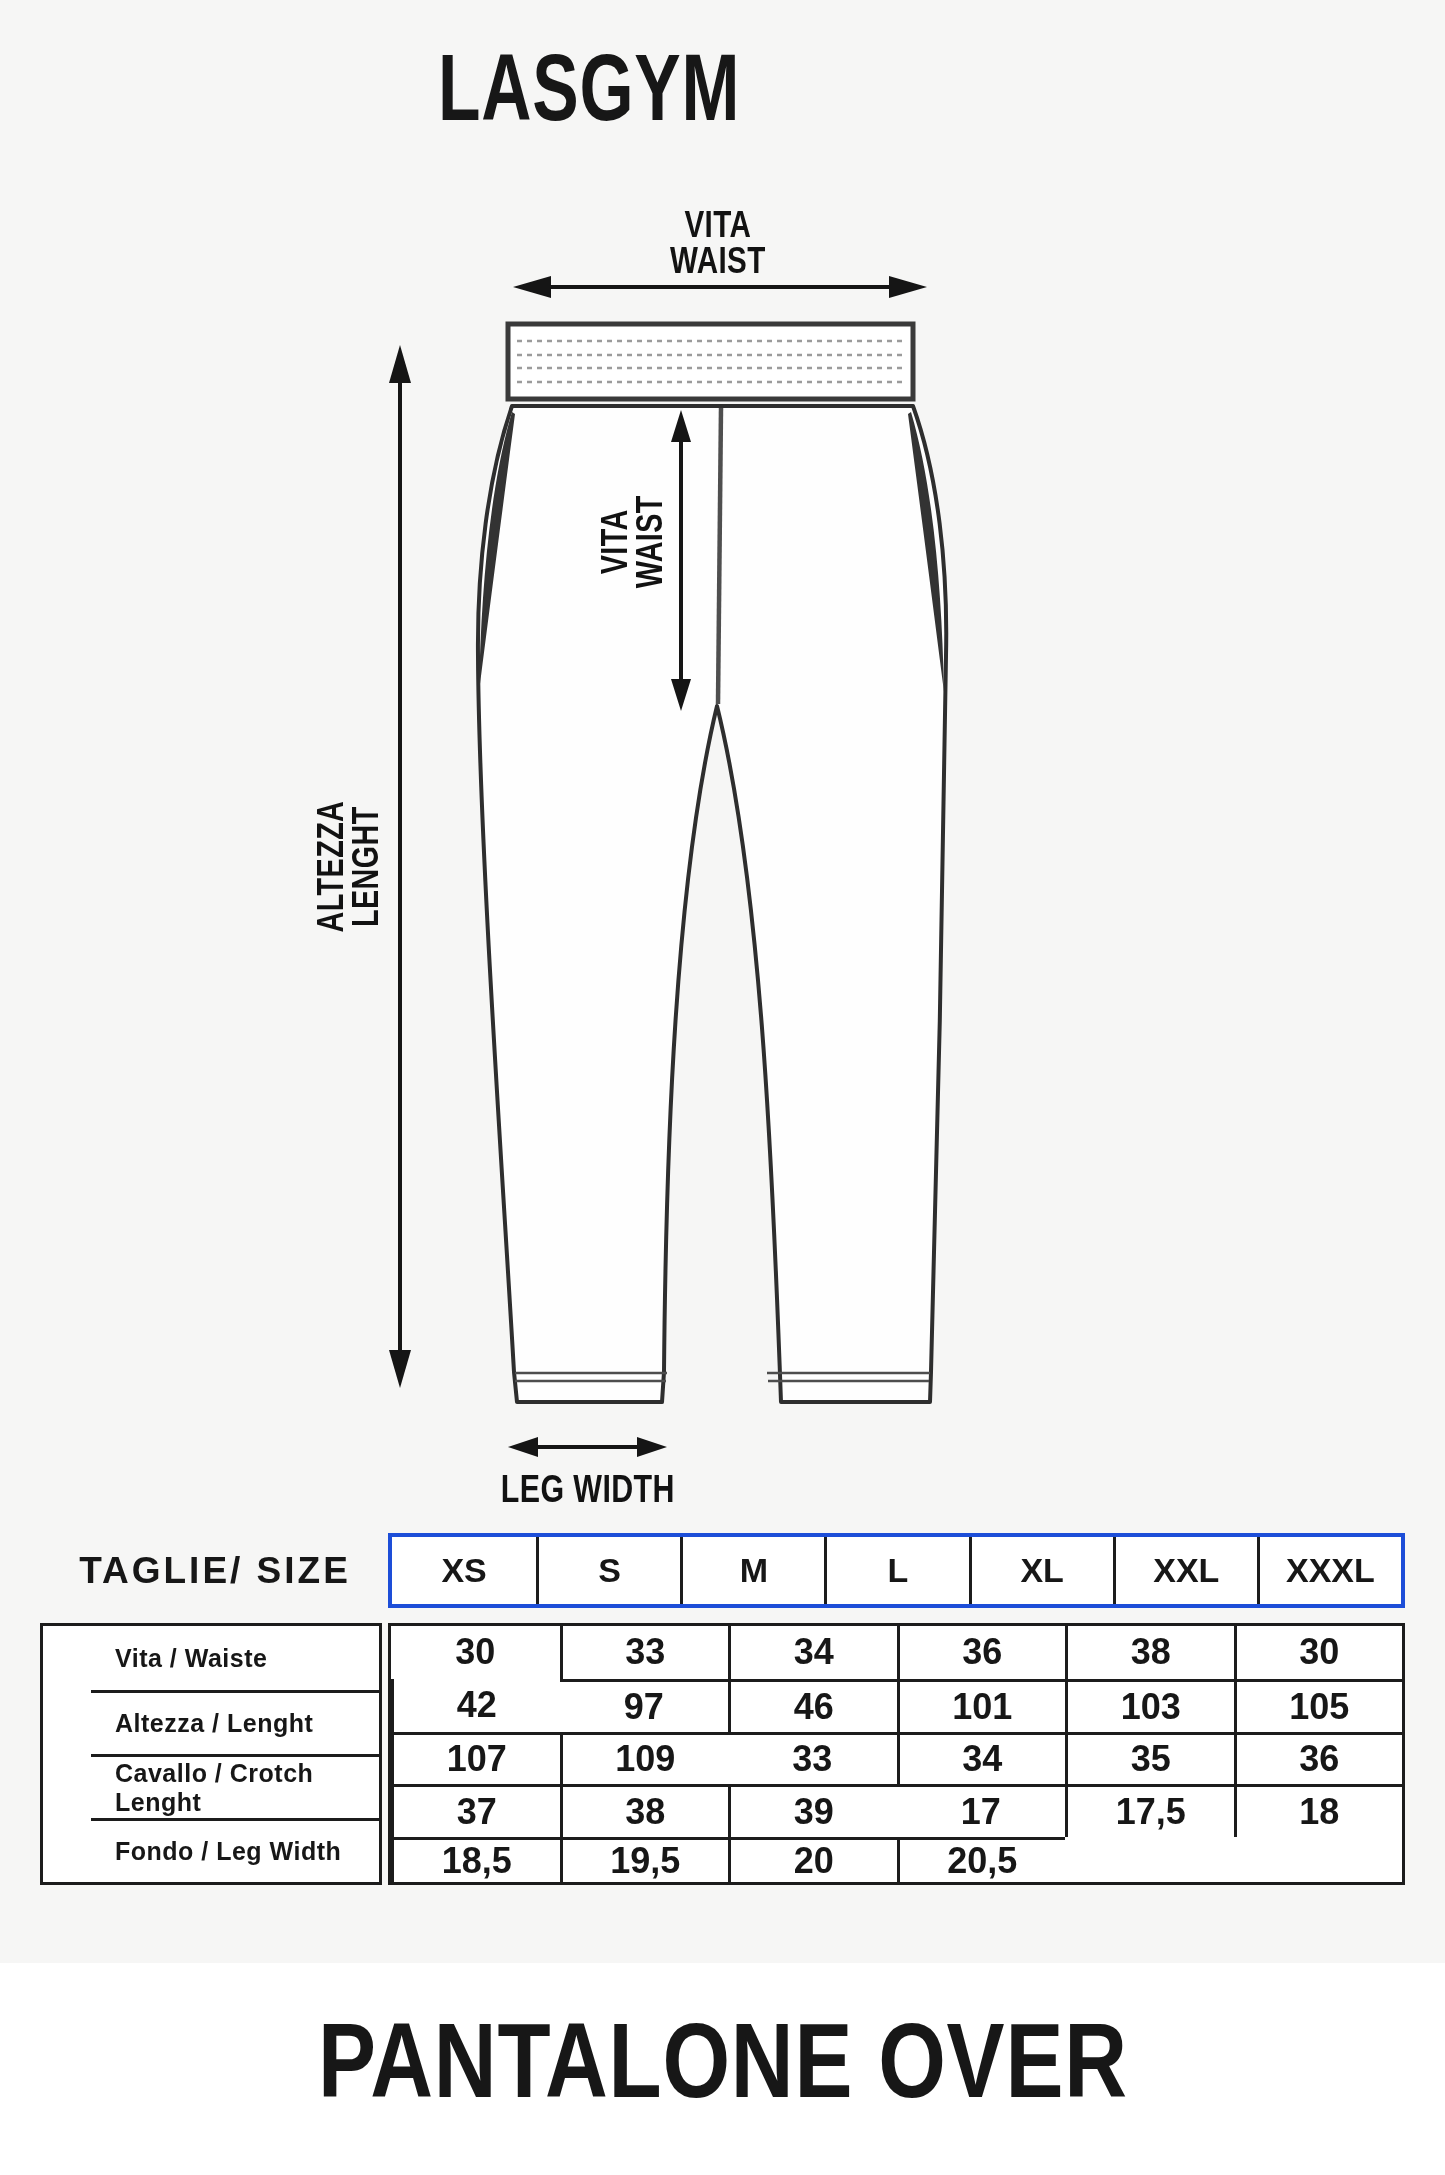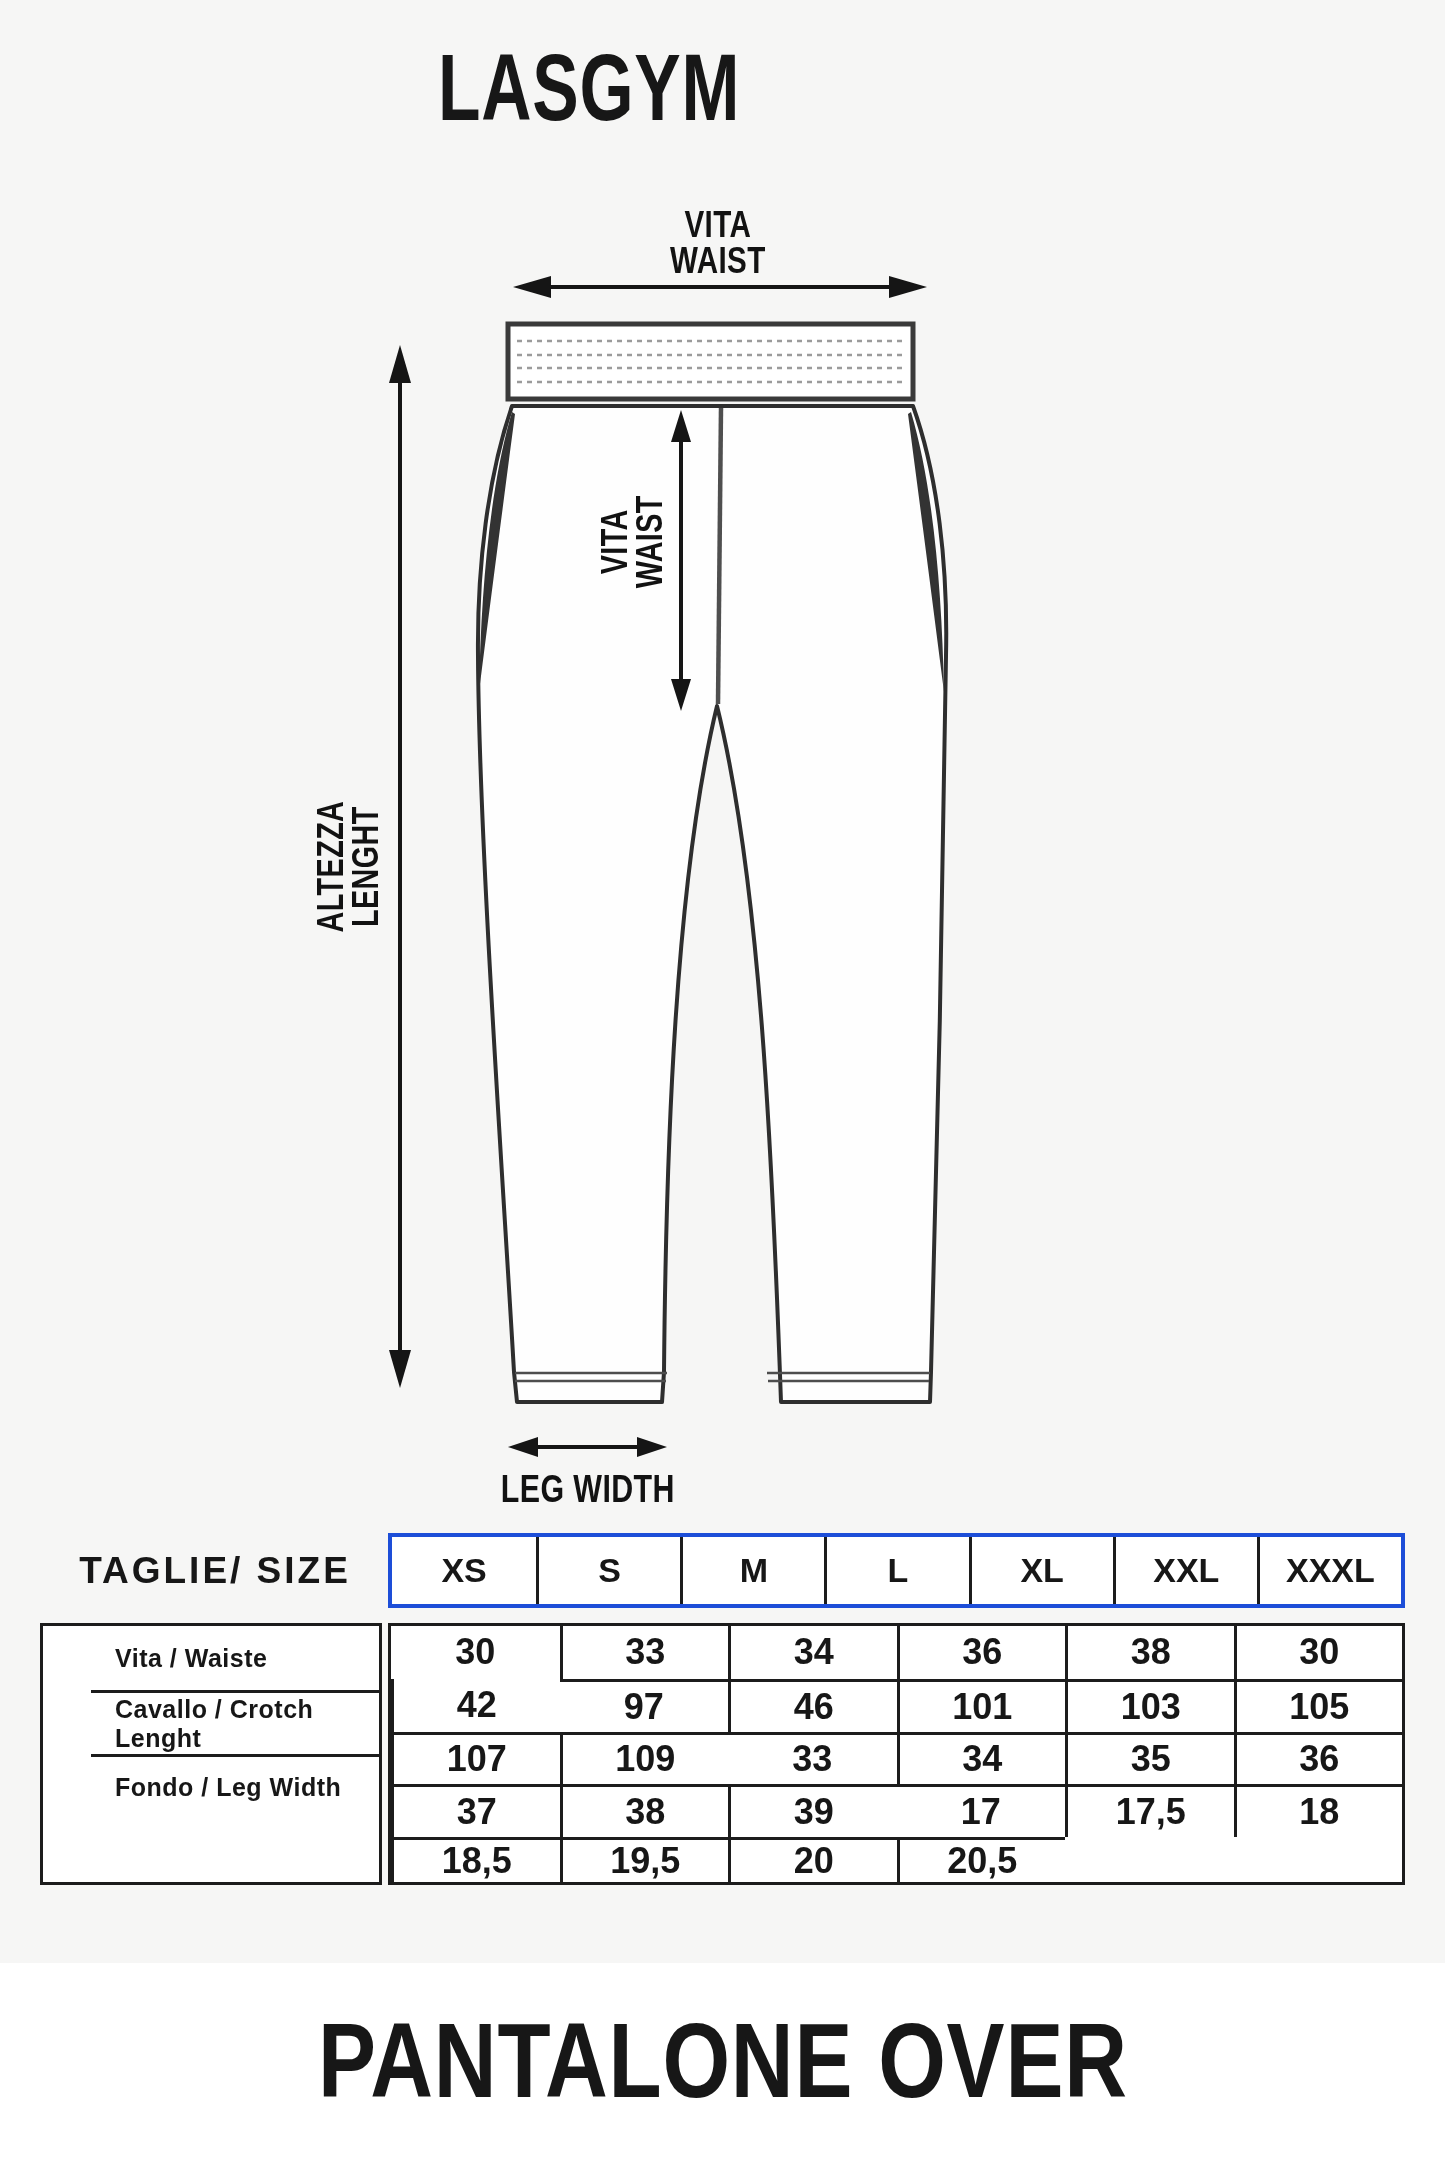--- a/index.html
+++ b/index.html
@@ -122,20 +122,21 @@
       <div class="hcell">XS</div>
       <div class="hcell">S</div>
       <div class="hcell">M</div>
       <div class="hcell">L</div>
       <div class="hcell">XL</div>
       <div class="hcell">XXL</div>
       <div class="hcell">XXXL</div>
     </div>
   <div id="row-labels" class="abs">
       <div class="lcell">Vita / Waiste</div>
+      <div class="lcell">Altezza / Lenght</div>
       <div class="lcell">Cavallo / Crotch Lenght</div>
       <div class="lcell">Fondo / Leg Width</div>
     </div>
   <div id="values-grid" class="abs">
       <div class="vcell">30</div>
       <div class="vcell">33</div>
       <div class="vcell">34</div>
       <div class="vcell">36</div>
       <div class="vcell">38</div>
       <div class="vcell">30</div>

